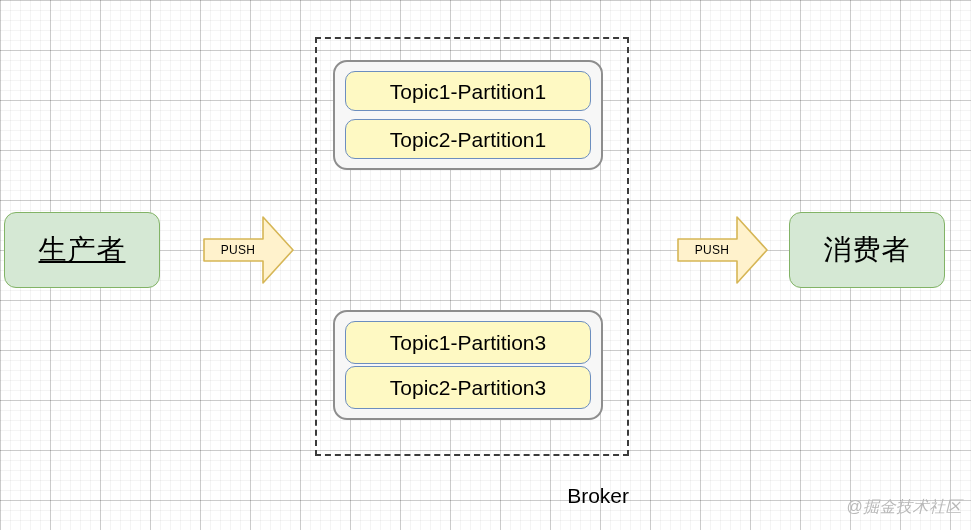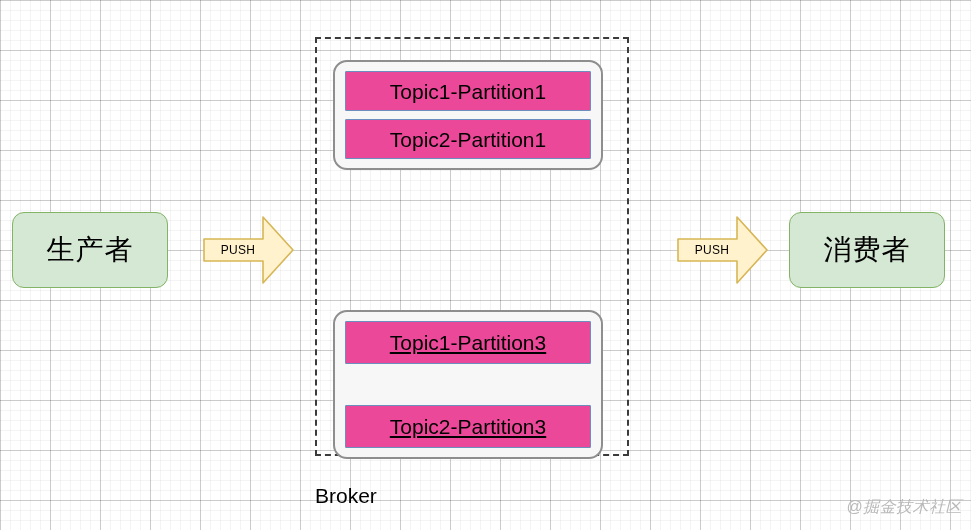--- a/index.html
+++ b/index.html
@@ -41,21 +41,21 @@
     justify-content: center;
     background: #d5e8d4;
     border: 1px solid #82b366;
   }
   .endpoint-label {
     font-size: 28px;
     color: #000000;
     letter-spacing: 1px;
     line-height: 1;
   }
-  #producer-box { left: 12px;  top: 212px; width: 156px; height: 76px; }
+  #producer-box { left: 4px;  top: 212px; width: 156px; height: 76px; text-decoration: underline; }
   #consumer-box { left: 789px; top: 212px; width: 156px; height: 76px; }
 
   
   .block-arrow {
     position: absolute;
     width: 92px;
     height: 72px;
   }
   .block-arrow svg {
     display: block;
@@ -87,49 +87,49 @@
     height: 419px;
     box-sizing: border-box;
     border: 2px dashed #3b3b3b;
     background: transparent;
   }
   #broker-label {
     position: absolute;
     left: 315px;
     top: 484px;
     width: 314px;
-    text-align: left;
+    text-align: right;
     font-size: 21px;
     color: #000000;
   }
 
   
   .partition-group {
     position: absolute;
     box-sizing: border-box;
     left: 333px;
     width: 270px;
     border: 2px solid #8e8e8e;
     border-radius: 14px;
     background: #f7f7f7;
     padding: 9px 10px;
     display: flex;
     flex-direction: column;
     justify-content: space-between;
   }
   #partition-group-1 { top: 60px;  height: 110px; }
   #partition-group-2 { top: 185px; height: 110px; }
-  #partition-group-3 { top: 310px; height: 149px; text-decoration: underline; }
+  #partition-group-3 { top: 310px; height: 110px; }
 
   .partition-box {
     box-sizing: border-box;
     height: 40px;
     border: 1px solid #6c8ebf;
-    border-radius: 1px;
-    background: #ec4899;
+    border-radius: 10px;
+    background: #fef9c3;
     display: flex;
     align-items: center;
     justify-content: center;
   }
   #partition-group-3 .partition-box { height: 43px; }
   .partition-label {
     font-size: 21px;
     color: #000000;
     line-height: 1;
   }

